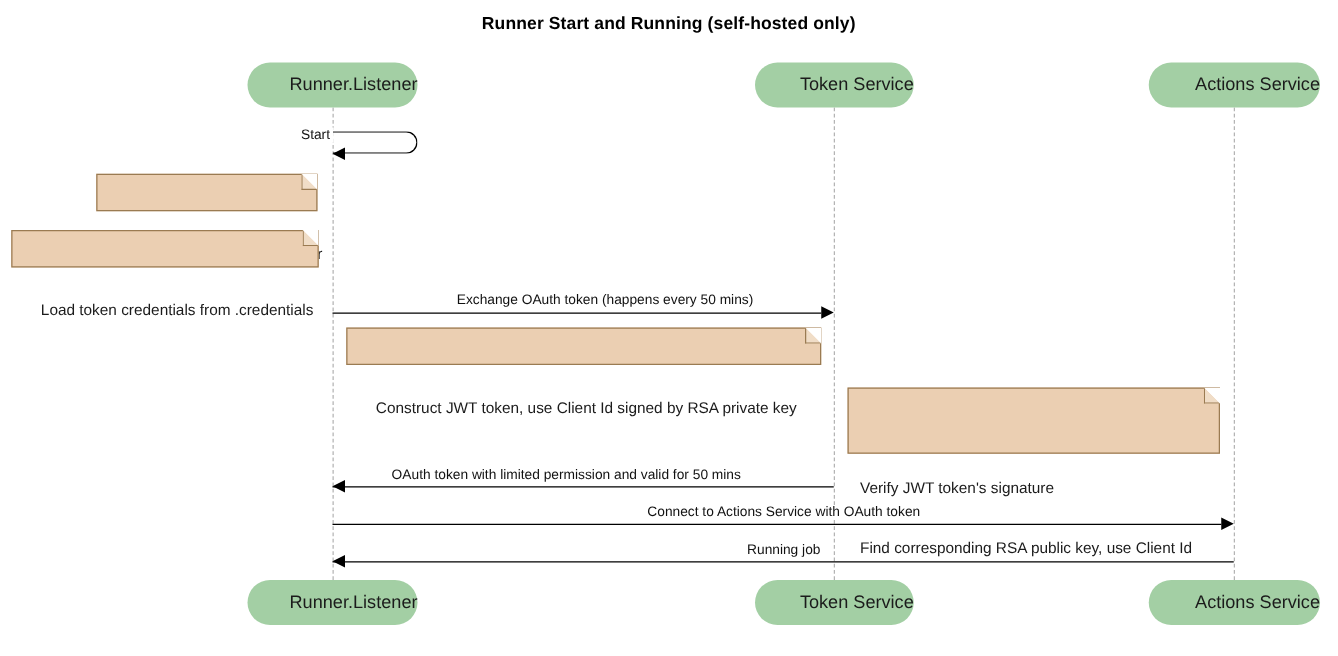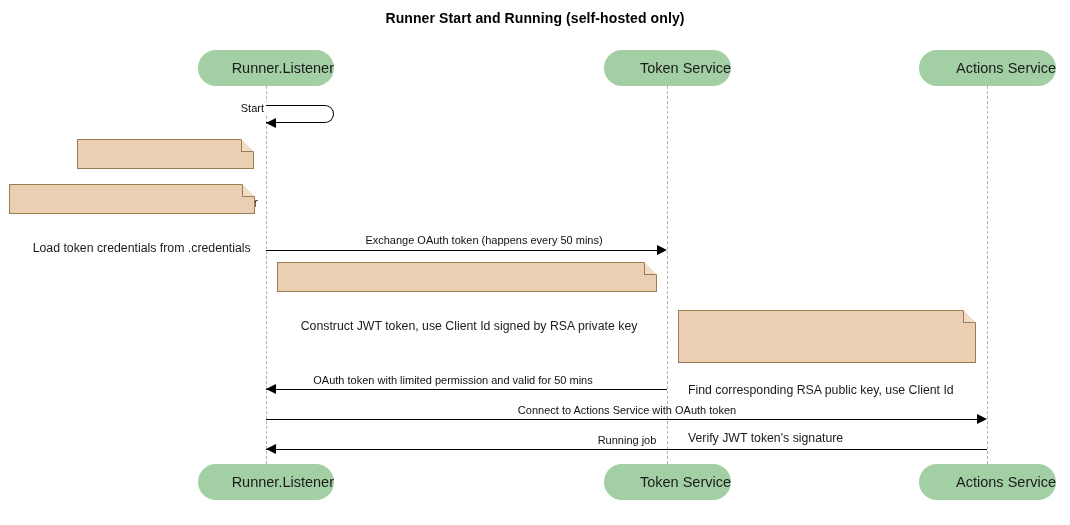--- a/index.html
+++ b/index.html
@@ -170,22 +170,22 @@
 
   <div class="note" style="left:277px; top:262px; width:380px; height:30px;">
     <span class="fold-cut"></span>
     <span class="fold"></span>
     <span>Construct JWT token, use Client Id signed by RSA private key</span>
   </div>
 
   <div class="note" style="left:678px; top:310px; width:298px; height:53px;">
     <span class="fold-cut"></span>
     <span class="fold"></span>
+    <div>Verify JWT token's signature</div>
     <div>Find corresponding RSA public key, use Client Id</div>
-    <div>Verify JWT token's signature</div>
   </div>
 
   <div class="msg-label center" style="left:453px; top:374px;">OAuth token with limited permission and valid for 50 mins</div>
   <div class="msg-line" style="left:266px; top:389px; width:401px;"></div>
   <div class="arrow-left" style="left:266px; top:384px;"></div>
 
   <div class="msg-label center" style="left:627px; top:404px;text-align:center;">Connect to Actions Service with OAuth token</div>
   <div class="msg-line" style="left:266px; top:419px; width:711px;"></div>
   <div class="arrow-right" style="left:977px; top:414px;"></div>
 

